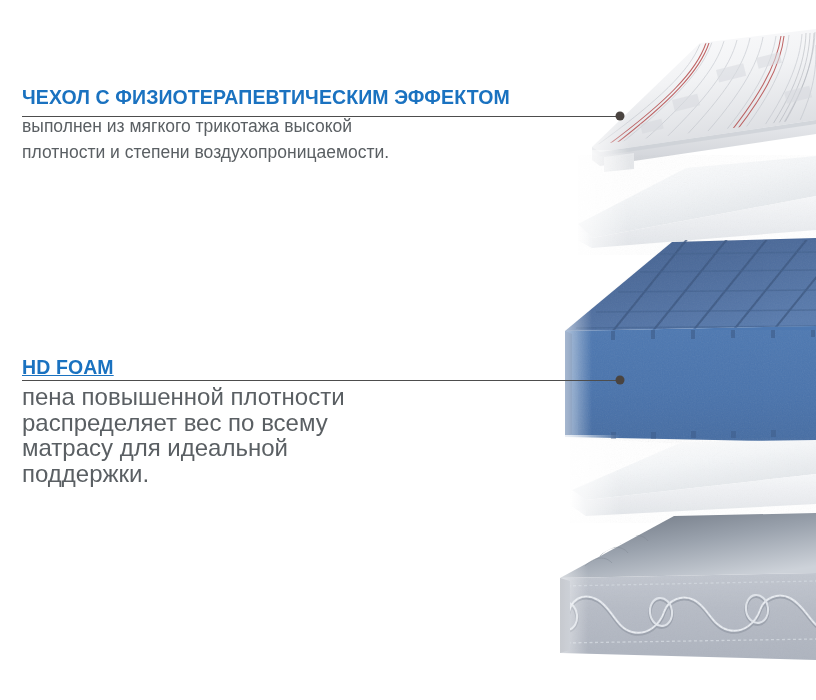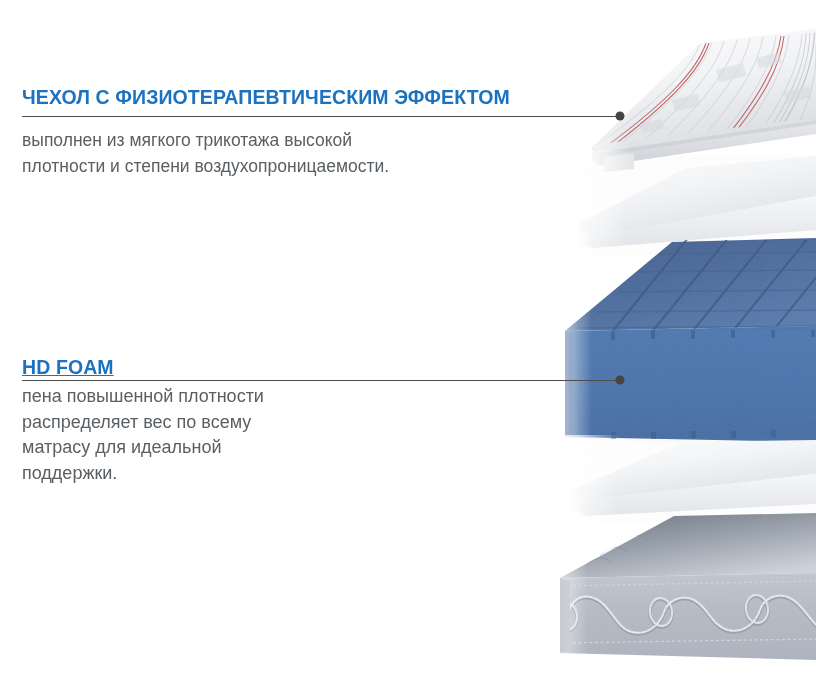--- a/index.html
+++ b/index.html
@@ -27,25 +27,25 @@
     letter-spacing:0.1px;
     white-space:nowrap;
   }
   .callout-body {
     color:#5a5f63;
     white-space:pre-line;
   }
 
   #callout-cover { left:22px; top:86px; }
   #callout-cover .callout-title { font-size:19.5px; line-height:22px; }
-  #callout-cover .callout-body  { font-size:17.5px; line-height:25.5px; margin-top:20px; }
+  #callout-cover .callout-body  { font-size:17.5px; line-height:25.5px; margin-top:6px; }
 
   #callout-foam  { left:22px; top:356px; }
   #callout-foam .callout-title { font-size:19.5px; line-height:22px;text-decoration:underline; }
-  #callout-foam .callout-body  { font-size:18px; line-height:25.5px; margin-top:6px; }
+  #callout-foam .callout-body  { font-size:24px; line-height:25.5px; margin-top:6px; }
 
   
   .leader {
     position:absolute;
     height:1px;
     background:#4d4d4d;
   }
   .leader-dot {
     position:absolute;
     width:9px; height:9px;

